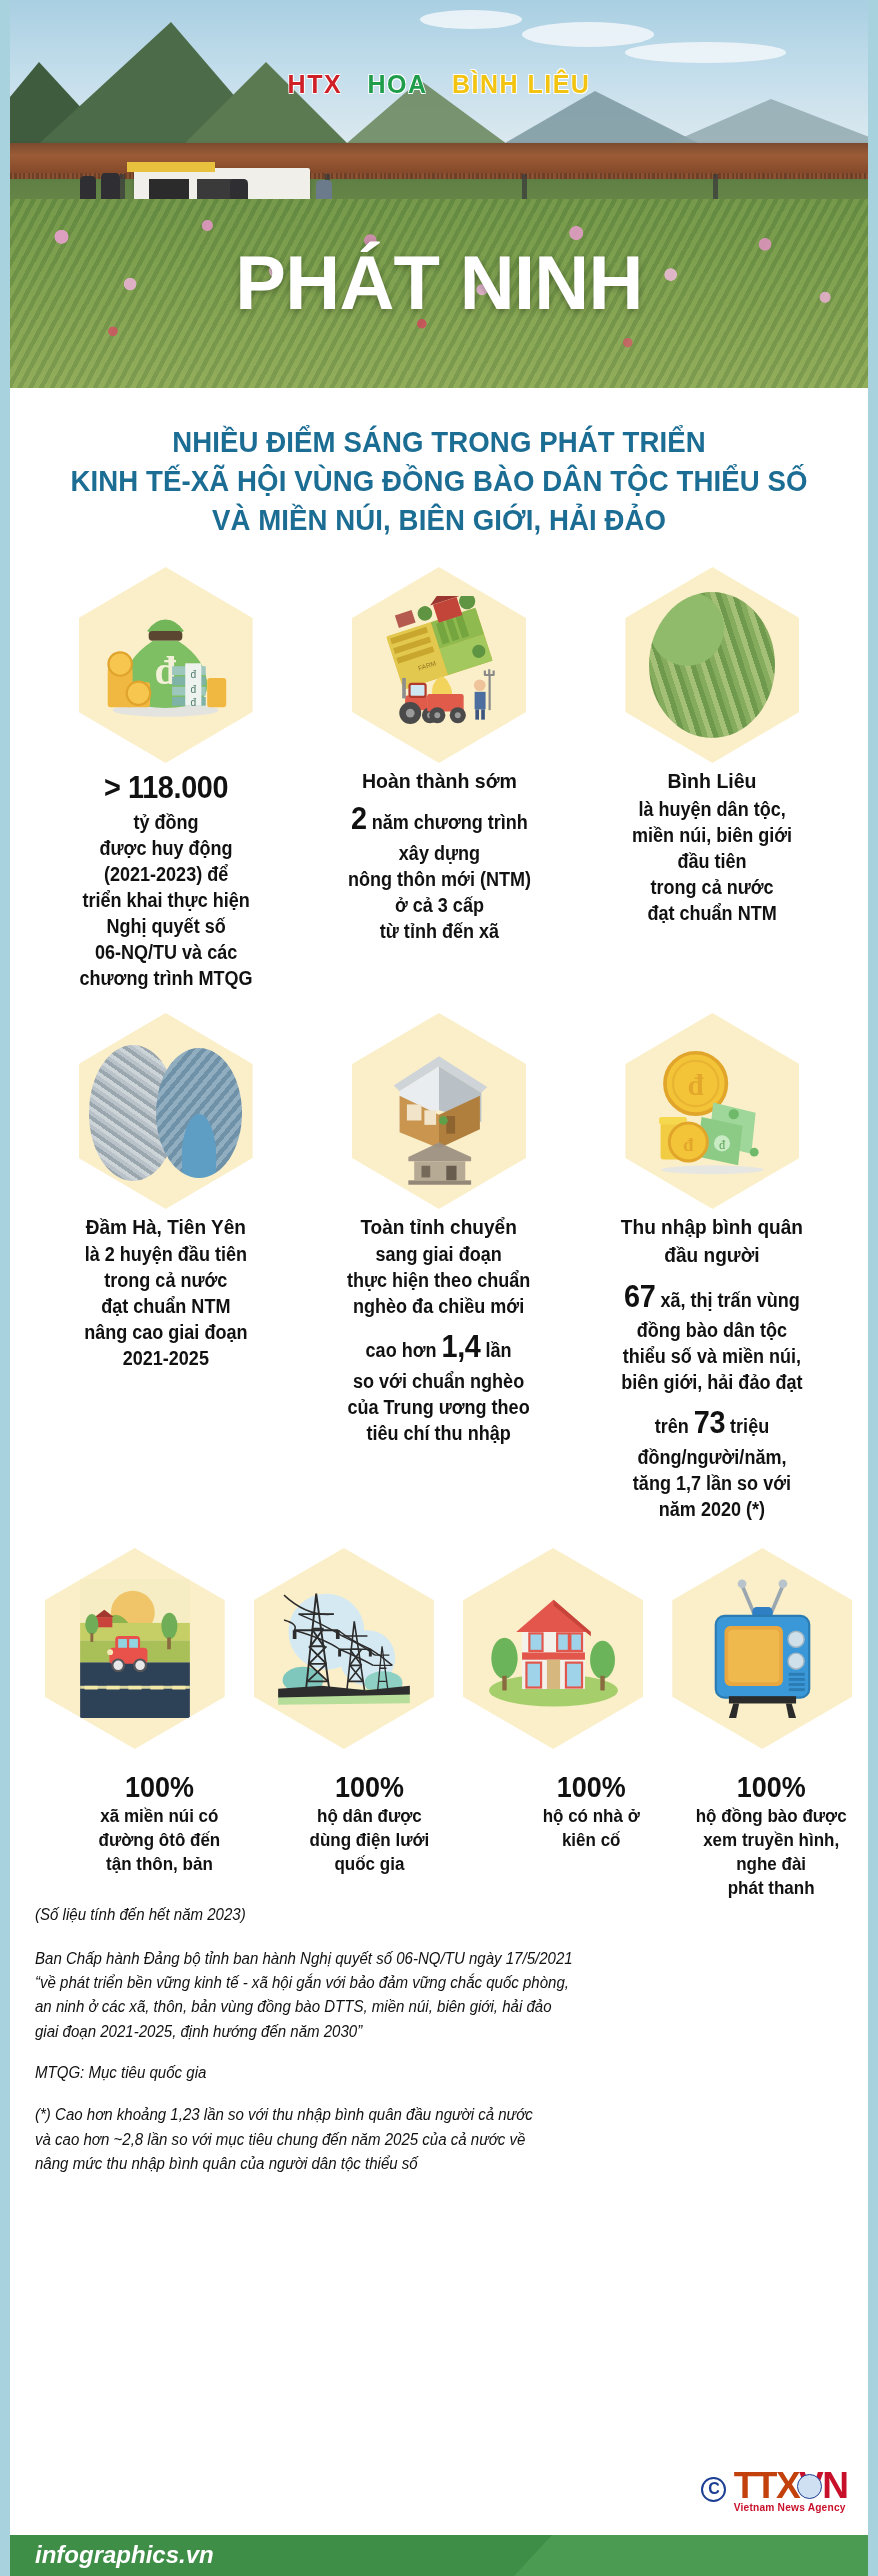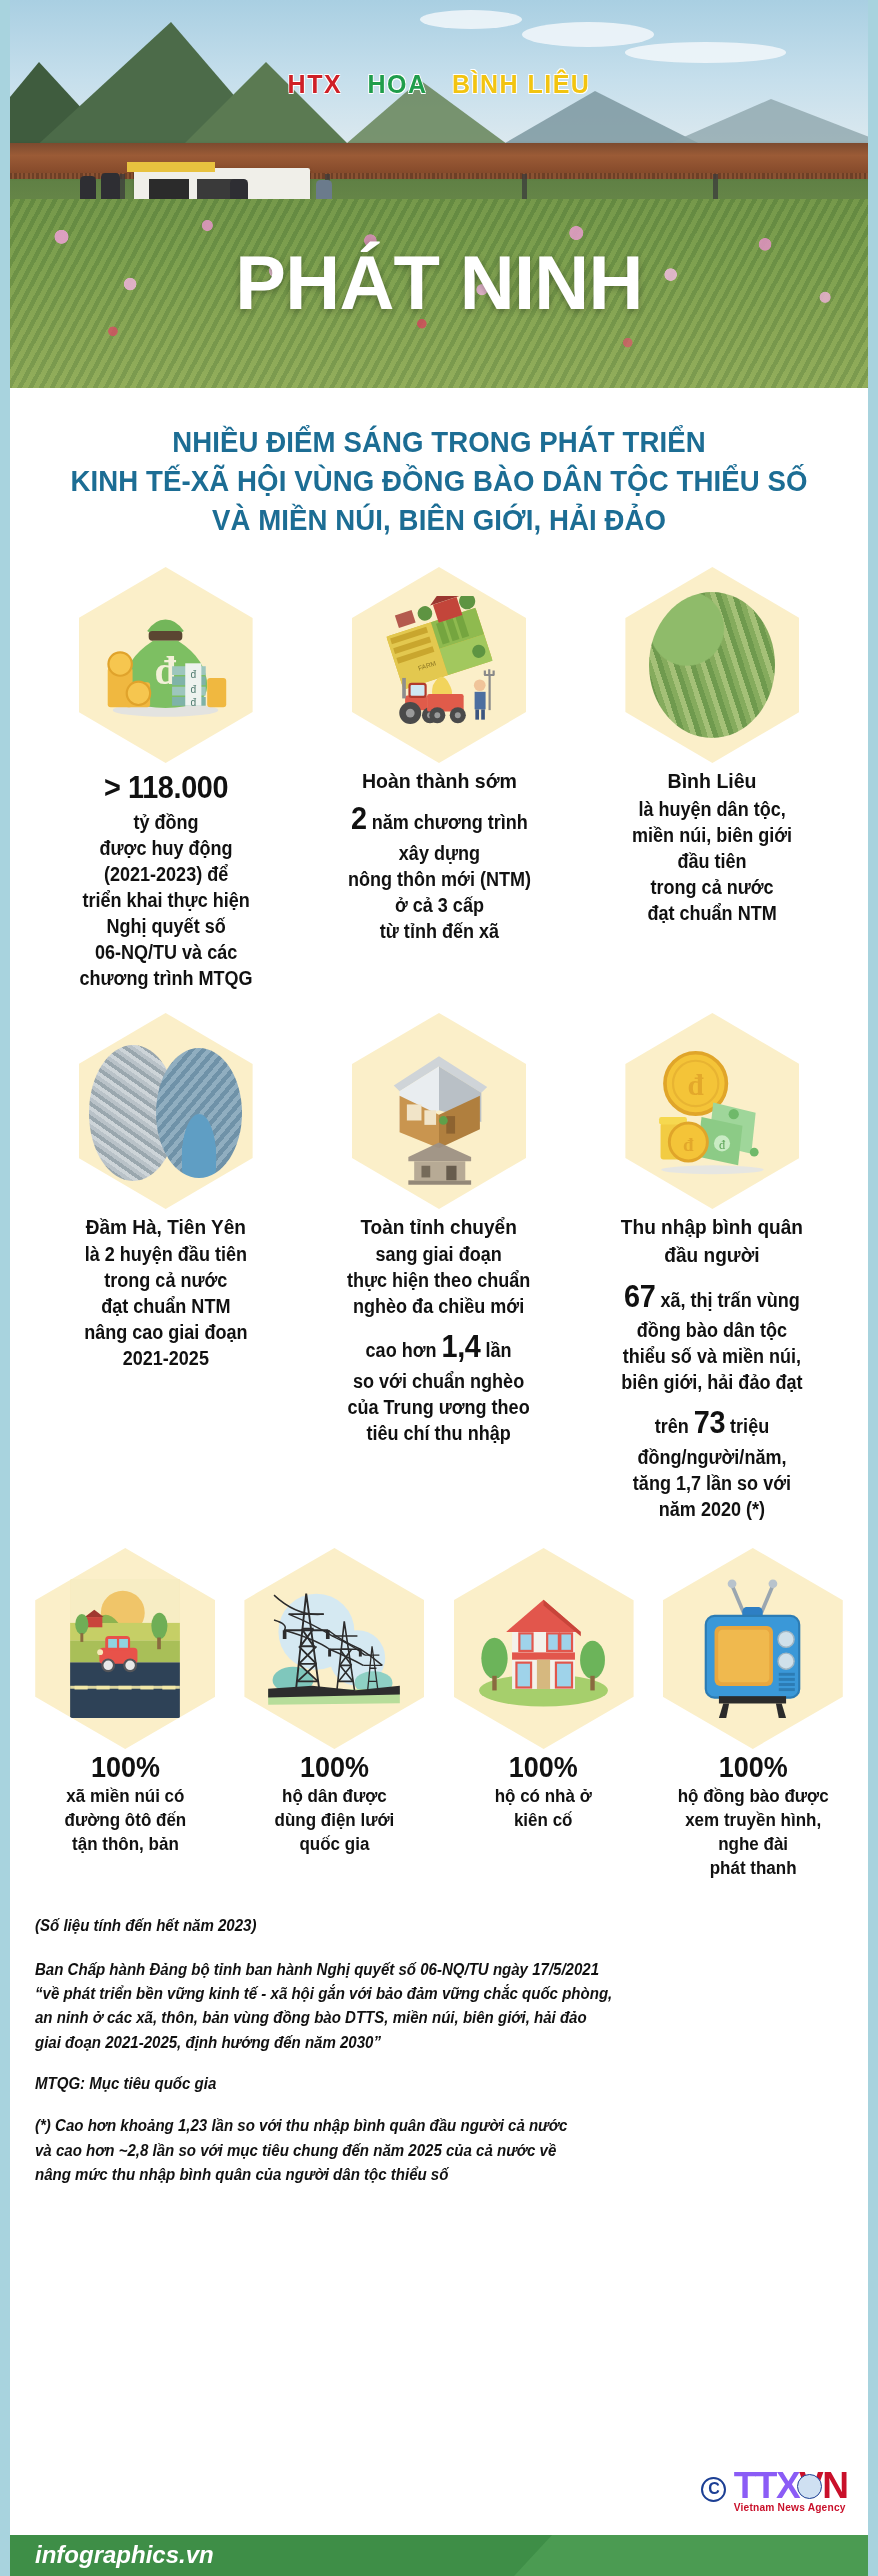--- a/index.html
+++ b/index.html
@@ -130,21 +130,21 @@
     transform: scaleX(.92);
     font-family:"Liberation Sans", sans-serif;
   }
 
   
   .hexrow { display:flex; justify-content:center; align-items:flex-start; }
   .hexrow.r3 { margin-top:28px; gap:23.4px; }
   .hexrow.r4 { margin-top:26px; gap:10.2px; }
 
   .cell { width:250px; display:flex; flex-direction:column; align-items:center; }
-  .cell4 { width:199px; display:flex; flex-direction:column; align-items:center; }
+  .cell4 { width:199px; display:flex; flex-direction:column; align-items:flex-end;gap:20px; }
 
   .hex {
     width: 174px; height: 196px;
     background:#fbefc9;
     clip-path: polygon(50% 0%, 100% 26%, 100% 74%, 50% 100%, 0% 74%, 0% 26%);
     display:flex; align-items:center; justify-content:center;
     position:relative;
     overflow:hidden;
   }
   .hex4 {
@@ -168,41 +168,41 @@
   }
   .caption .b { font-weight:900; }
   .caption .huge { font-weight:900; font-size:31px; letter-spacing:-0.4px; }
   .caption4 {
     margin-top:2.9px; text-align:center; font-size:18.3px; line-height:1.32;
     color:#111; font-weight:600; transform:scaleX(.93);
   }
   .pct { font-weight:900; font-size:29px; display:block; line-height:1.1; }
 
   
-  .notes { padding:0 25px; margin-top:34px;font-weight:bold; }
+  .notes { padding:0 25px; margin-top:3px; }
   .note {
     font-style:italic; font-size:16px; line-height:1.52; color:#111;
     transform:scaleX(.94); transform-origin:left center;
     font-family:"Liberation Sans", sans-serif;
   }
   .note.gap { margin-top:19px; }
   .note.gap2 { margin-top:17.6px; }
 
   
   .logo-ttx {
     position:absolute; right:20.5px; bottom:63px;
     display:flex; align-items:center; gap:7.3px;
   }
   .copy-c {
     width:25px; height:25px; border:2.2px solid #1c3f94; border-radius:50%;
     color:#1c3f94; font-weight:900; font-size:16px; text-align:center; line-height:20.5px;
   }
   .ttx-wrap { position:relative; }
   .ttx-main { font-size:37px; font-weight:900; letter-spacing:-1.5px; line-height:1; }
-  .ttx-b { color:#8b5cf6;text-align:right; }
+  .ttx-b { color:#c2410c;text-align:right; }
   .ttx-r { color:#c9102a; }
   .ttx-globe {
     position:absolute; left:63px; top:7.3px; width:25px; height:25px;
     border-radius:50%; background:#cfe0f2; border:1.5px solid #1c3f94;
   }
   .ttx-sub { color:#c9102a; font-size:10.2px; font-weight:700; text-align:left; margin-top:-1.5px; letter-spacing:0.2px;}
 
   .greenbar {
     position:absolute; left:0; bottom:0; width:100%; height:41px;
     background:#4b9b52;

